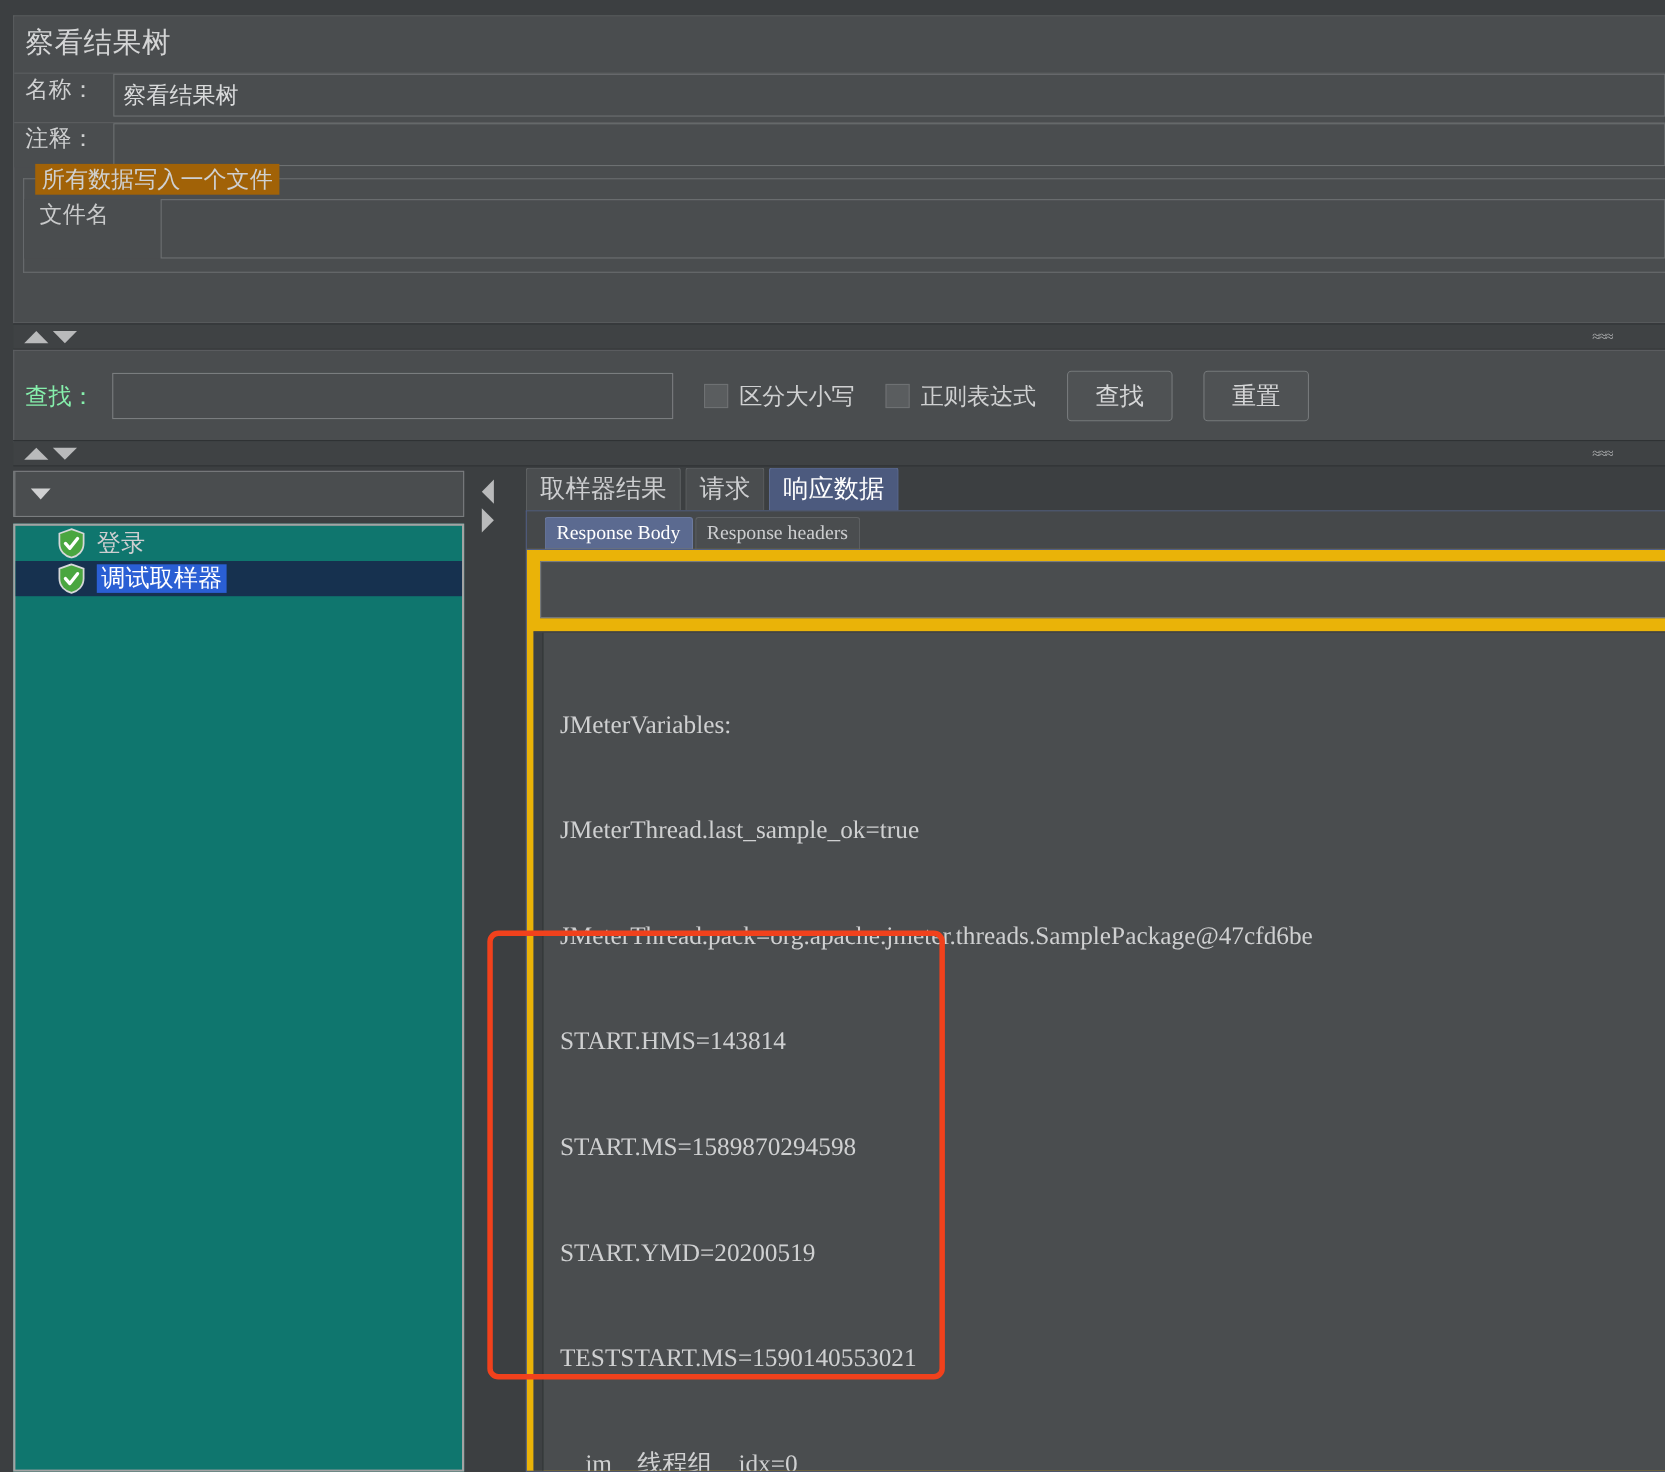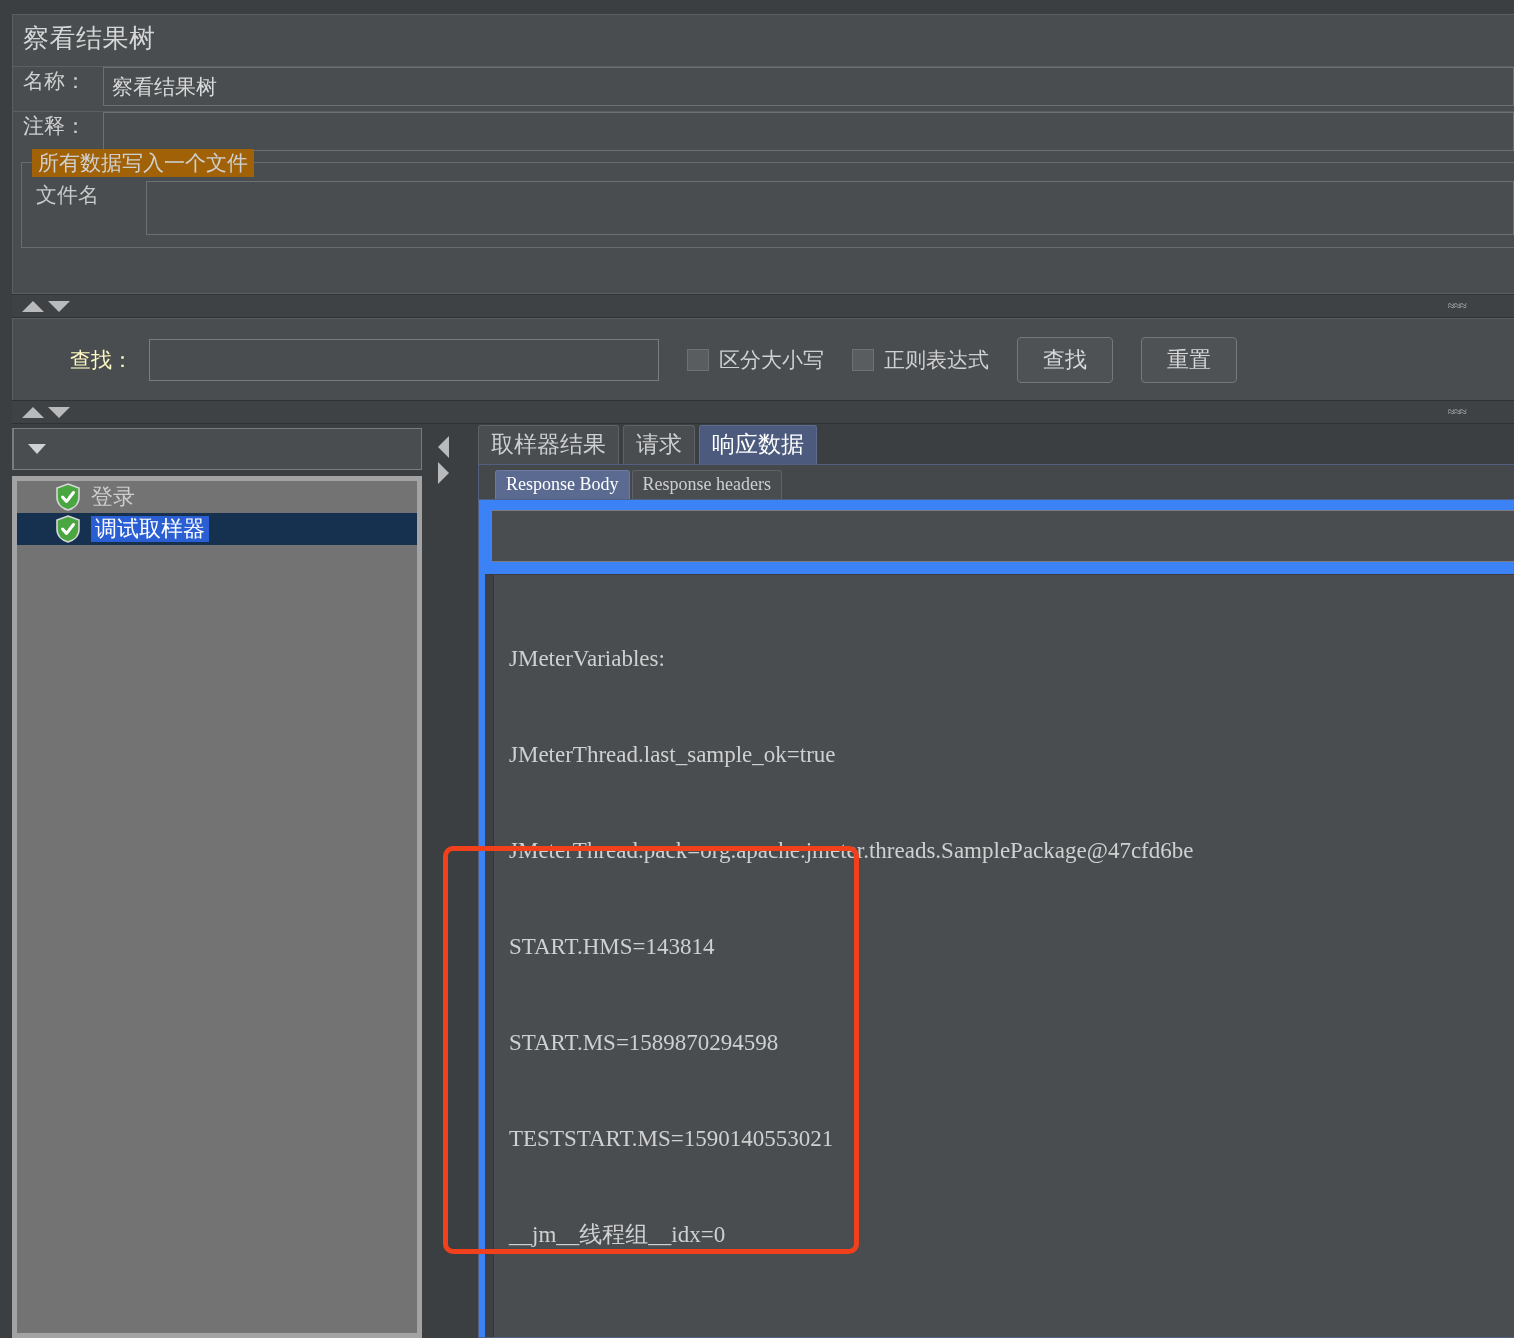--- a/index.html
+++ b/index.html
@@ -148,23 +148,22 @@
     background: #4a4d4f;
     border: 1px solid #5c5f61;
     border-right: none;
     box-sizing: border-box;
     display: flex;
     align-items: center;
     padding: 0 0 0 10px;
   }
   .search-label {
     font-size: 21px;
-    color: #fef9c3;
+    color: #86efac;
     margin-right: 16px;
-    margin-left: 47px;
   }
   .search-input {
     width: 510px;
     height: 42px;
     background: #4a4d4f;
     border: 1px solid #7a7d7f;
     color: #d9dadb;
     font-size: 20px;
     font-family: inherit;
     padding: 0 8px;
@@ -239,22 +238,22 @@
     width: 0; height: 0;
     border-left: 9px solid transparent;
     border-right: 9px solid transparent;
     border-top: 10px solid #d0d1d2;
     display: block;
   }
   .tree {
     position: absolute;
     left: 0; top: 48px; bottom: 0;
     width: 410px;
-    background: #737373;
-    border: 5px solid #a3a3a3;
+    background: #0f766e;
+    border: 2px solid #a3a3a3;
     box-sizing: border-box;
     overflow: hidden;
   }
   .tree-item {
     display: flex;
     align-items: center;
     height: 32px;
     padding-left: 38px;
     font-size: 22px;
     color: #cdced0;
@@ -341,21 +340,21 @@
   }
   .subtab.active {
     background: #5b6a90;
     color: #ffffff;
     border-color: #6c7a9e;
   }
   .resp-inner {
     position: absolute;
     left: 0; right: 0; top: 34px; bottom: 0;
     border-top: 1px solid #515f84;
-    background: #3b82f6;
+    background: #eab308;
     box-sizing: border-box;
     padding: 10px 0 0 6px;
   }
   .resp-search {
     width: 1040px;
     height: 52px;
     background: #4a4d4f;
     border: 1px solid #7a7d7f;
     color: #d9dadb;
     font-size: 20px;
@@ -513,20 +512,21 @@
           <input class="resp-search" value="" style="">
 
           <div class="resp-body-wrap">
             <div class="resp-scrollbar"></div>
             <div class="resp-lines">
               <div class="line">JMeterVariables:</div>
               <div class="line">JMeterThread.last_sample_ok=true</div>
               <div class="line">JMeterThread.pack=org.apache.jmeter.threads.SamplePackage@47cfd6be</div>
               <div class="line">START.HMS=143814</div>
               <div class="line">START.MS=1589870294598</div>
+              <div class="line">START.YMD=20200519</div>
               <div class="line">TESTSTART.MS=1590140553021</div>
               <div class="line">__jm__线程组__idx=0</div>
               
               
               
               
               
               
               
               

